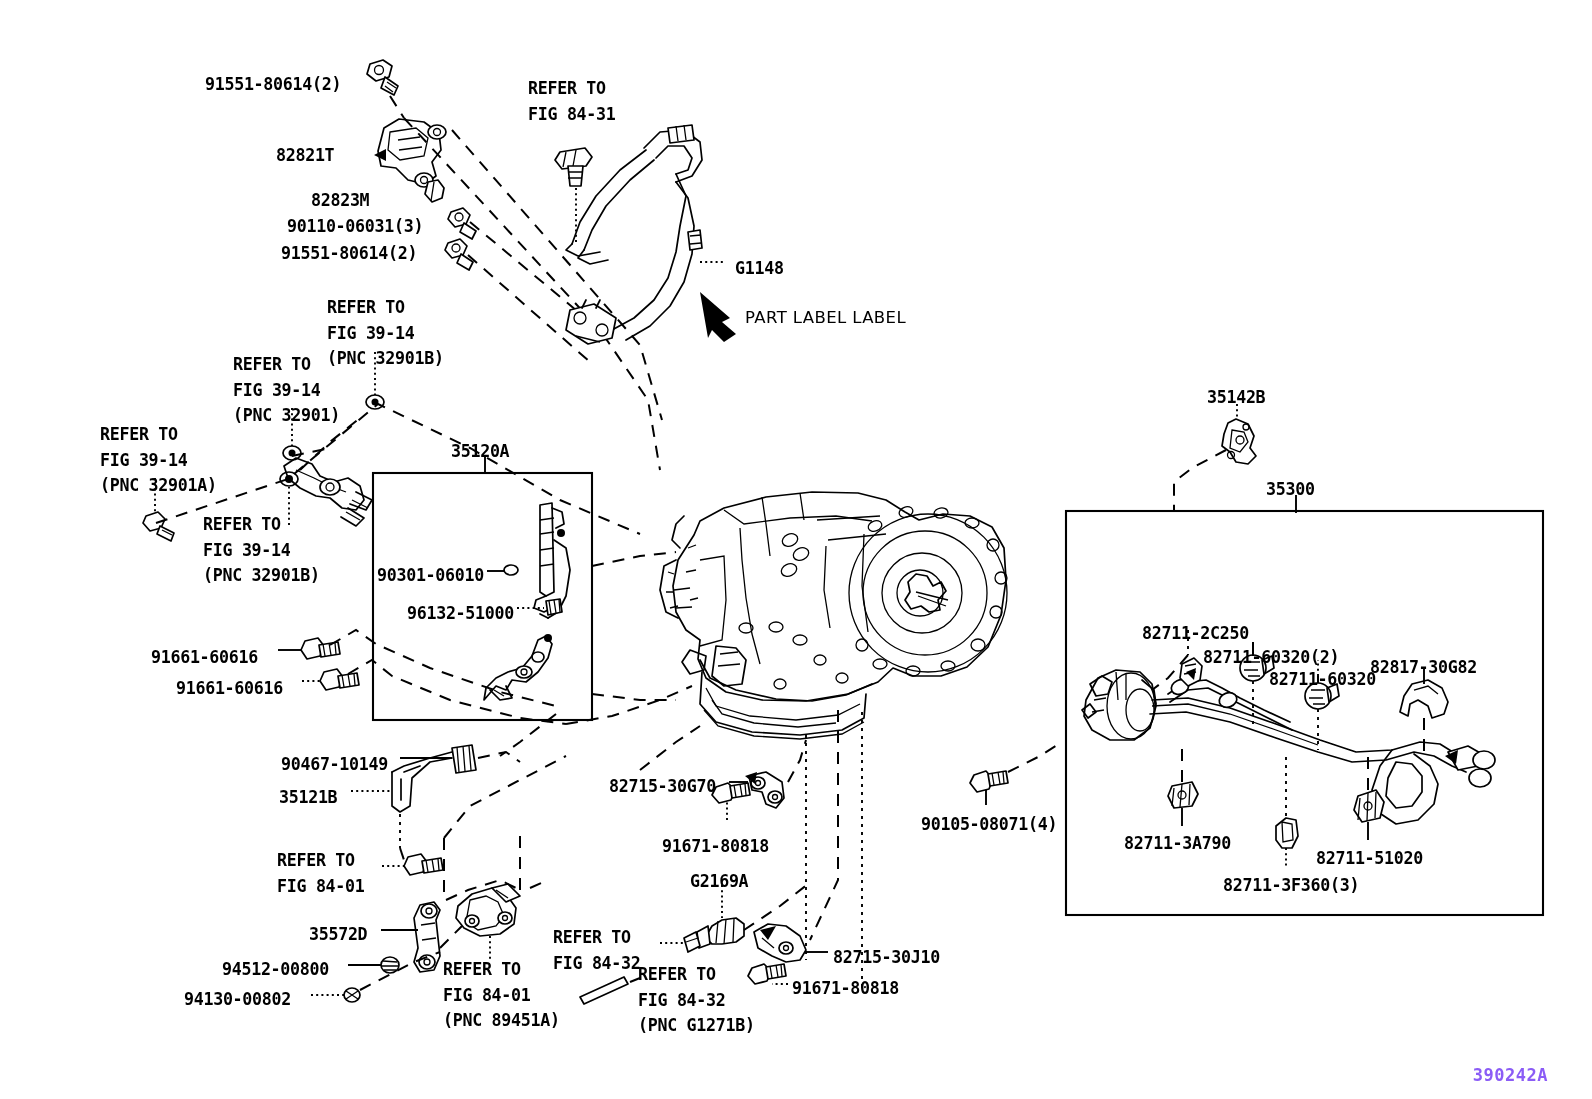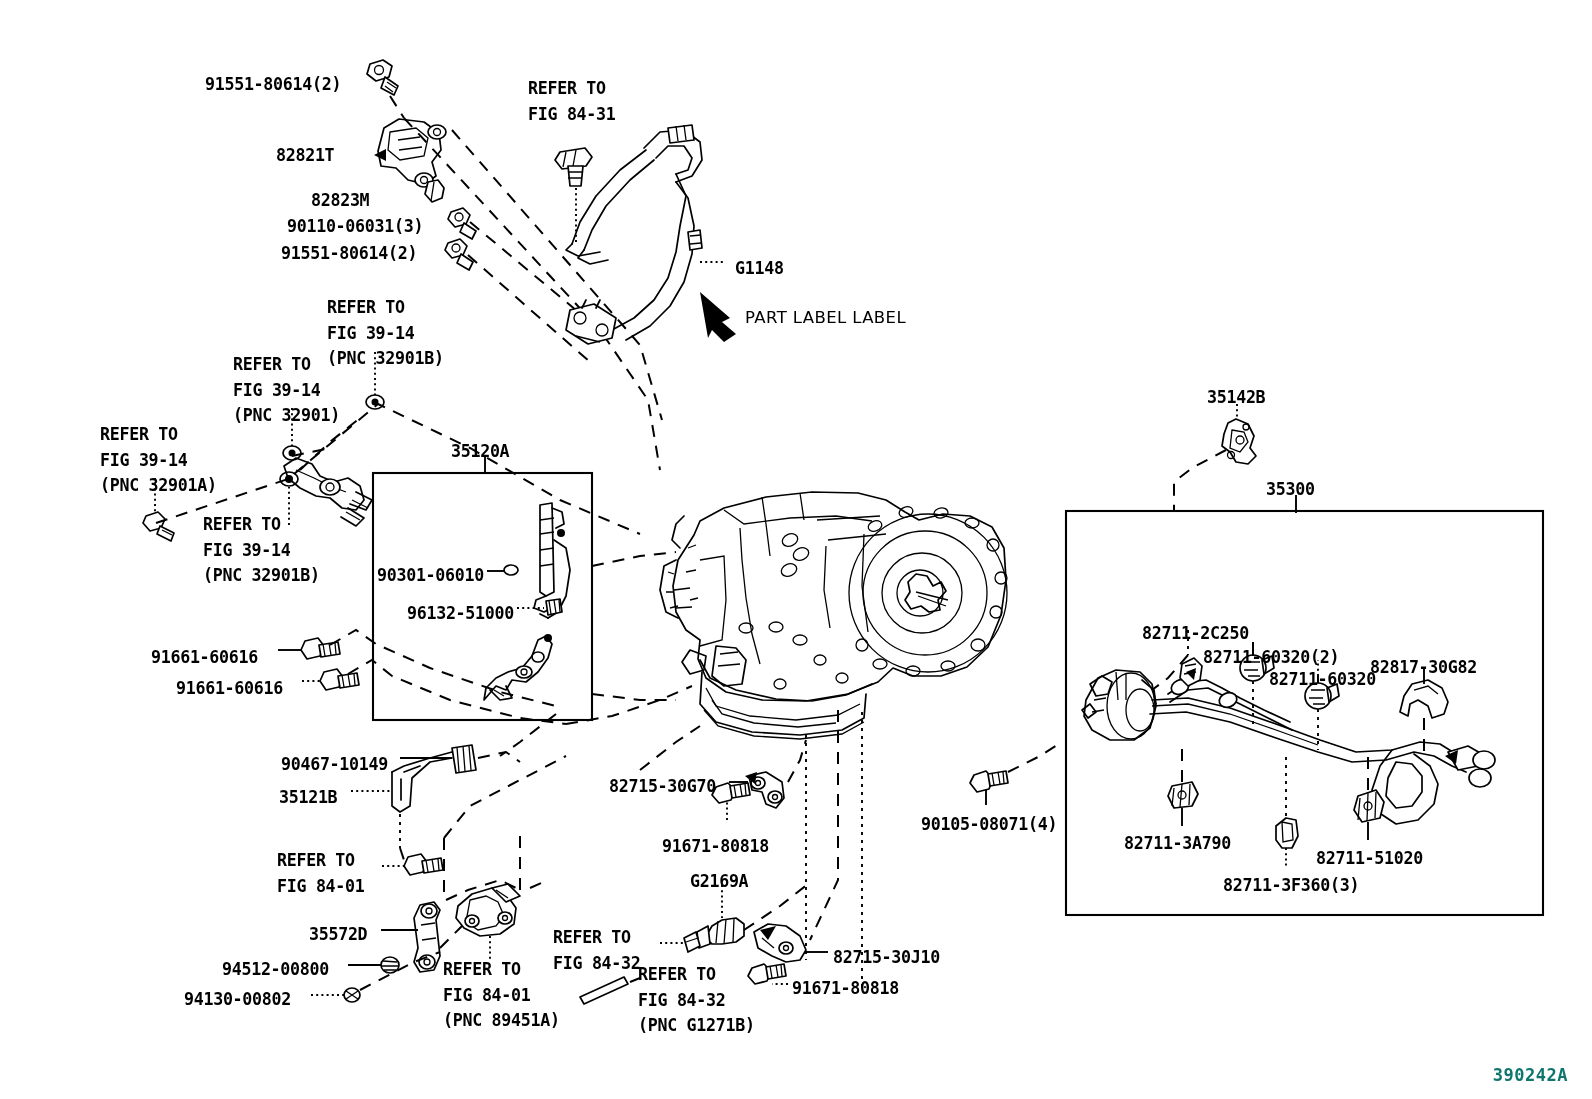--- a/index.html
+++ b/index.html
@@ -28,23 +28,23 @@
     font-family:"DejaVu Sans","Liberation Sans",sans-serif;
     font-weight:normal;
     font-size:16.5px;
     letter-spacing:0.4px;
     transform:scaleX(1);
   }
   .multi{line-height:25.5px;}
   #svgroot{position:absolute;left:0;top:0;width:1592px;height:1099px;}
   .fignum{
     position:absolute;
-    right:24px;bottom:14px;
+    right:44px;bottom:14px;
     font-family:"DejaVu Sans Mono","Liberation Mono",monospace;
-    font-weight:bold;font-size:17px;letter-spacing:0.5px;color:#0f766e;
+    font-weight:bold;font-size:17px;letter-spacing:0.5px;color:#8b5cf6;
   }
 </style>
 </head>
 <body>
 
 <div id="page">
 
   <svg id="svgroot" viewBox="0 0 1592 1099">
     <defs>
       <style>

